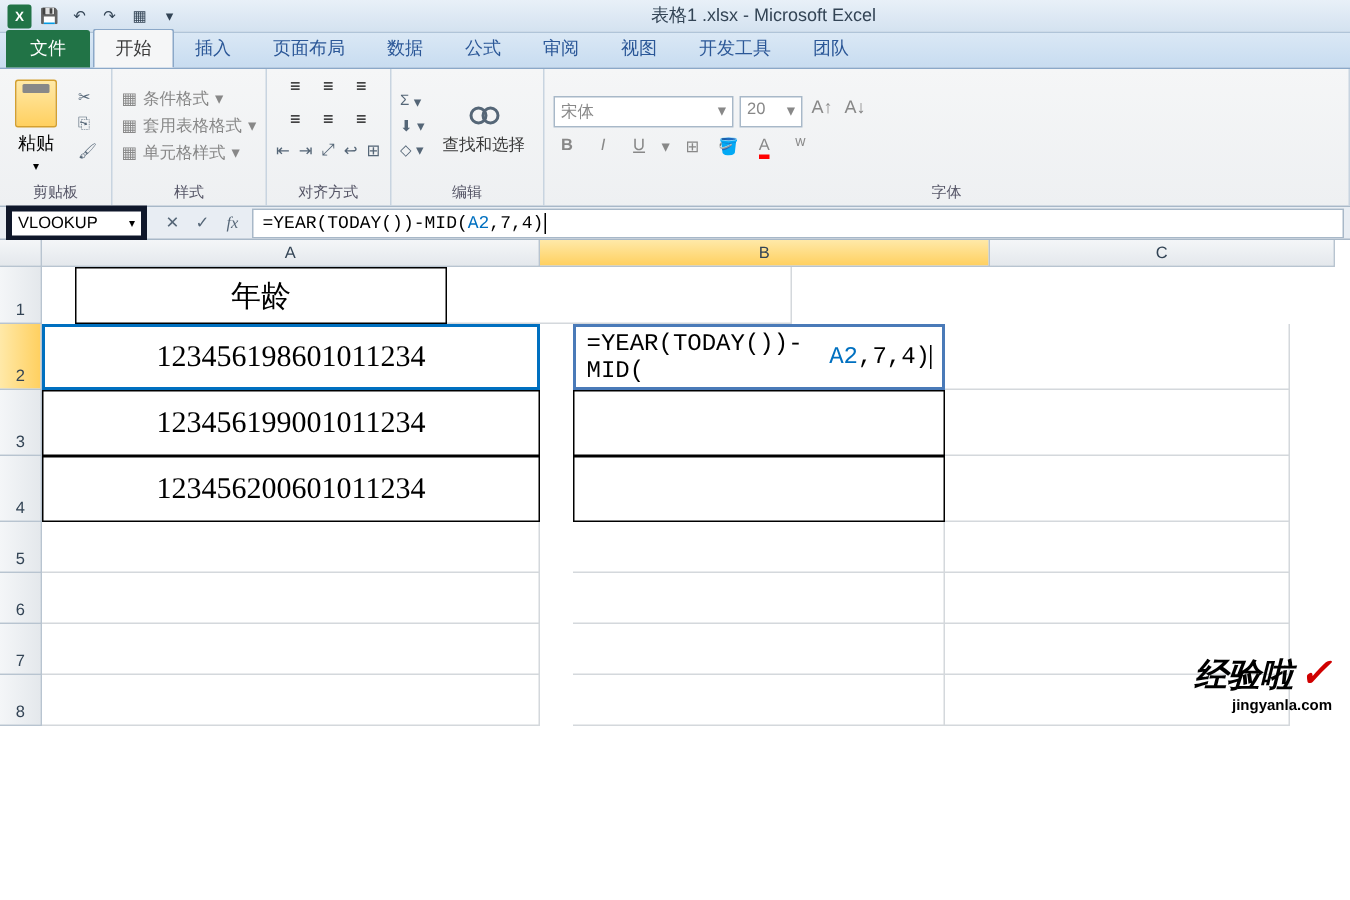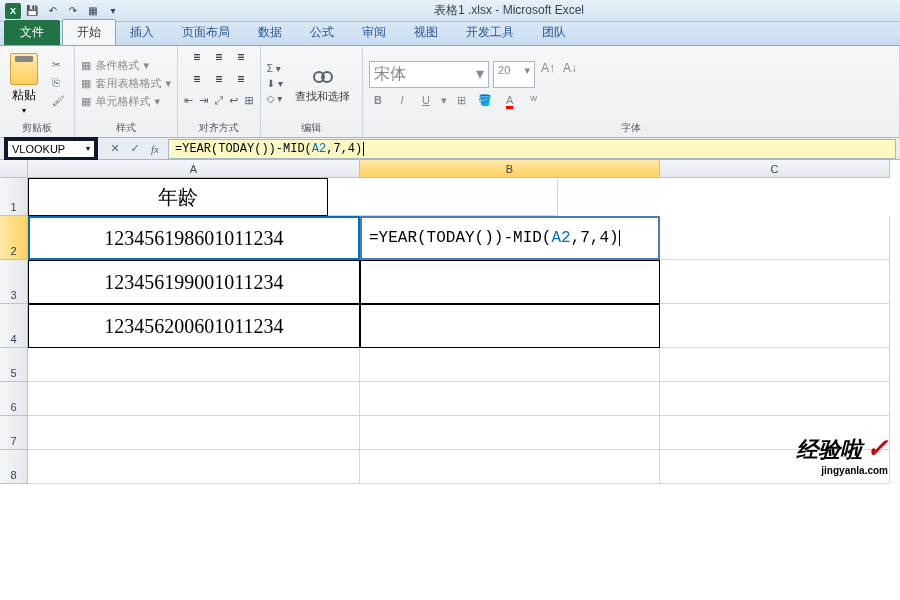--- a/index.html
+++ b/index.html
@@ -37,32 +37,32 @@
     .align-cell { display: flex; align-items: center; justify-content: center; }
     
     .edit-stack { display: flex; flex-direction: column; gap: 4px; font-size: 10px; color: #567; }
     .edit-item { display: flex; align-items: center; gap: 3px; }
     
     .big-btn { display: flex; flex-direction: column; align-items: center; gap: 2px; padding: 2px 6px; font-size: 11px; color: #3b3b3b; }
     .big-btn-icon { width: 24px; height: 24px; }
     
     .font-controls { display: flex; flex-direction: column; gap: 6px; }
     .font-row1 { display: flex; gap: 4px; }
-    .font-select { border: 1px solid #a8b8c8; background: #fff; padding: 2px 4px; font-size: 16px; width: 120px; display: flex; justify-content: space-between; color: #888; }
+    .font-select { border: 1px solid #a8b8c8; background: #fff; padding: 2px 4px; font-size: 11px; width: 120px; display: flex; justify-content: space-between; color: #888; }
     .font-size-select { border: 1px solid #a8b8c8; background: #fff; padding: 2px 4px; font-size: 11px; width: 42px; display: flex; justify-content: space-between; color: #888; }
     .font-row2 { display: flex; gap: 6px; font-size: 11px; color: #888; align-items: center; }
     .font-btn { width: 18px; text-align: center; }
     
     
     .formula-bar { height: 22px; background: #e8edf3; border-bottom: 1px solid #a8b8c8; display: flex; align-items: center; }
     .name-box { width: 94px; border: 4px solid #0f172a; background: #fff; margin: 0 4px; padding: 2px 4px; font-size: 11px; display: flex; justify-content: space-between; align-items: center; }
     .fb-btns { display: flex; gap: 2px; padding: 0 4px; }
     .fb-btn { width: 18px; height: 16px; display: flex; align-items: center; justify-content: center; font-size: 11px; color: #567; }
     .fx-label { font-style: italic; font-family: 'Times New Roman', serif; }
-    .formula-input { flex: 1; border: 1px solid #a8b8c8; background: #fef9c3; margin: 2px 4px 2px 0; padding: 2px 6px; font-size: 12px; font-family: 'Courier New', monospace; }
+    .formula-input { flex: 1; border: 1px solid #a8b8c8; background: #ffffff; margin: 2px 4px 2px 0; padding: 2px 6px; font-size: 12px; font-family: 'Courier New', monospace; }
     .formula-input .fn { color: #000; }
     .formula-input .ref { color: #0070c0; }
     
     
     .grid-area { position: relative; background: #fff; }
     .col-headers { display: flex; height: 18px; }
     .corner { width: 28px; background: linear-gradient(#f4f6f8, #e4e8ec); border-right: 1px solid #b8c4d0; border-bottom: 1px solid #b8c4d0; }
     .col-header { background: linear-gradient(#f4f6f8, #e4e8ec); border-right: 1px solid #b8c4d0; border-bottom: 1px solid #b8c4d0; text-align: center; font-size: 11px; line-height: 18px; color: #345; }
     .col-header.active { background: linear-gradient(#ffe9a8, #ffd060); }
     .col-A { width: 332px; }
@@ -71,21 +71,21 @@
     
     .row { display: flex; }
     .row-header { width: 28px; background: linear-gradient(90deg, #f4f6f8, #e4e8ec); border-right: 1px solid #b8c4d0; border-bottom: 1px solid #b8c4d0; text-align: center; font-size: 11px; color: #345; display: flex; align-items: flex-end; justify-content: center; padding-bottom: 2px; }
     .row-header.active { background: linear-gradient(90deg, #ffe9a8, #ffd060); }
     .cell { border-right: 1px solid #d4d8dc; border-bottom: 1px solid #d4d8dc; padding: 4px 8px; display: flex; align-items: center; font-family: SimSun, serif; }
     .r1 { height: 38px; } .r1 .cell { font-size: 20px; justify-content: center; }
     .r2, .r3, .r4 { height: 44px; } .r2 .cell, .r3 .cell, .r4 .cell { font-size: 20px; justify-content: center; }
     .r5, .r6, .r7, .r8 { height: 34px; }
     
     .cell-A { width: 332px; }
-    .cell-B { width: 300px; }
+    .cell-B { width: 248px; margin-left: 22px; }
     .cell-C { width: 230px; }
     
     .black-border { border: 1px solid #000 !important; }
     .input-cell { outline: 2px solid #4a7ab8; outline-offset: -2px; font-family: 'Courier New', monospace; font-size: 16px !important; justify-content: flex-start !important; }
     .ref-highlight { outline: 2px solid #0070c0; outline-offset: -2px; }
     
     .watermark { position: absolute; right: 12px; bottom: 8px; font-family: Arial, sans-serif; font-weight: bold; font-style: italic; color: #000; text-align: right; }
     .watermark .big { font-size: 22px; }
     .watermark .check { color: #d00000; font-size: 26px; margin-left: 4px; }
     .watermark .small { font-size: 10px; font-style: normal; }

